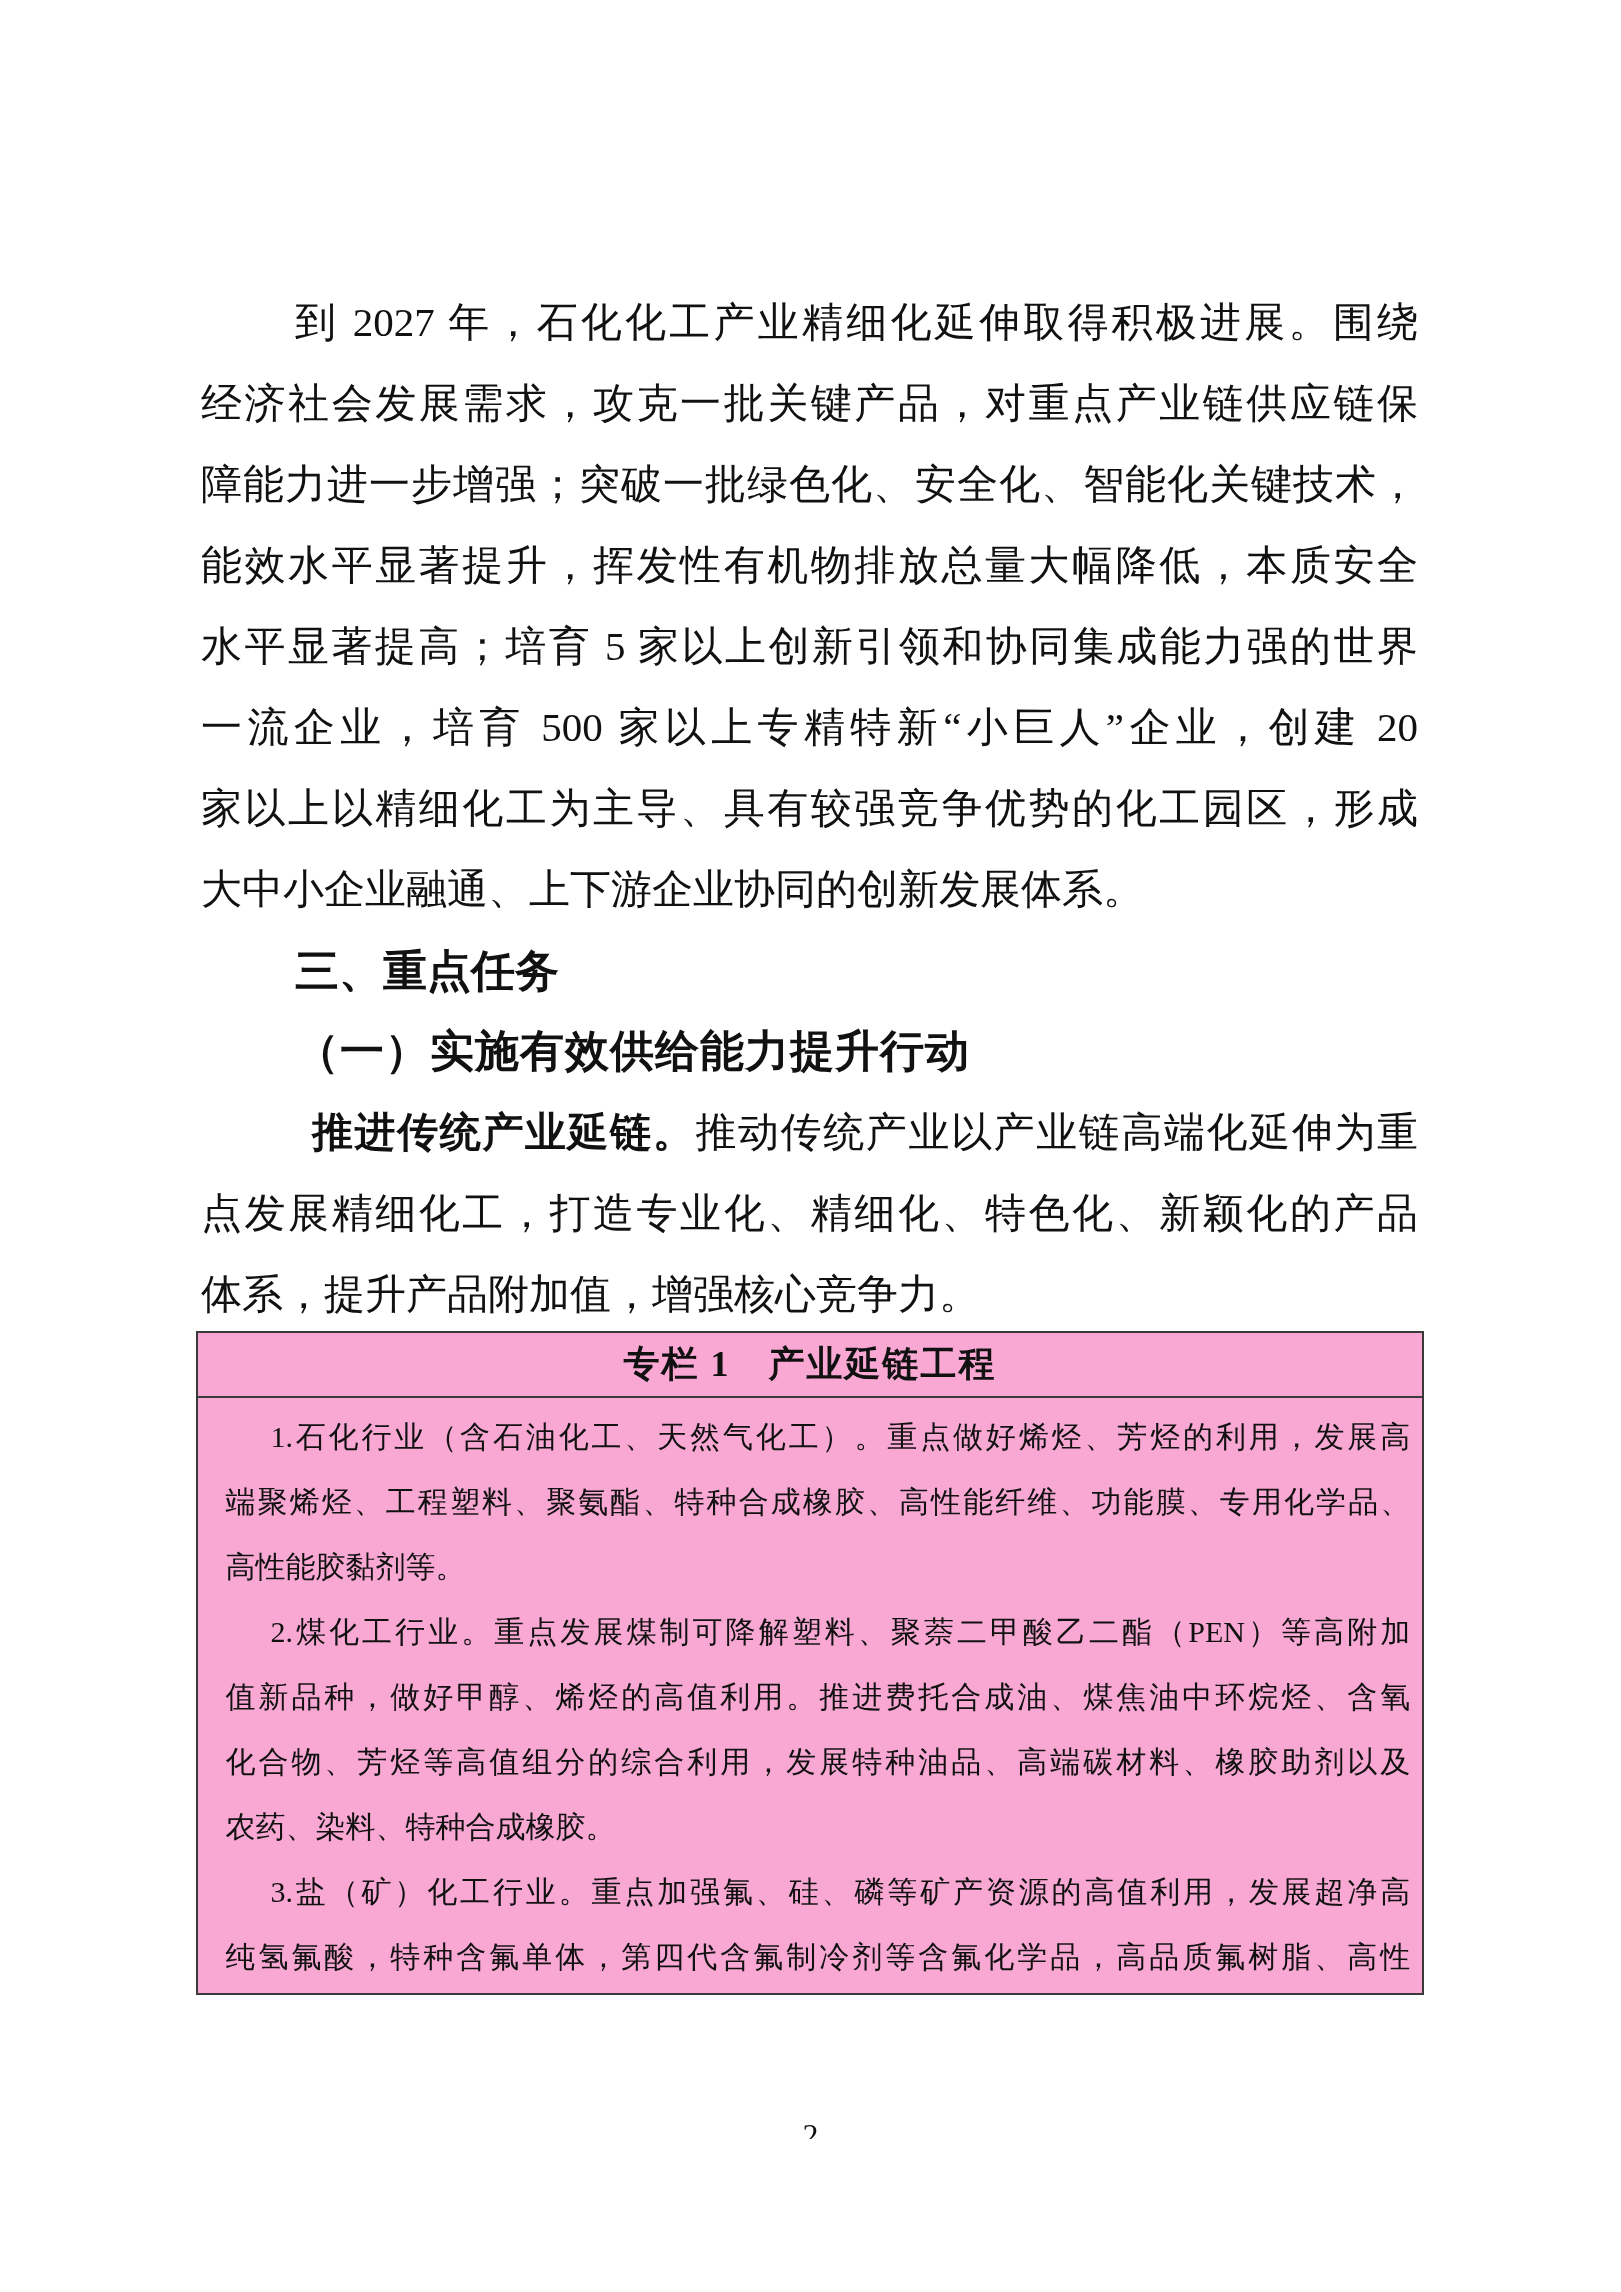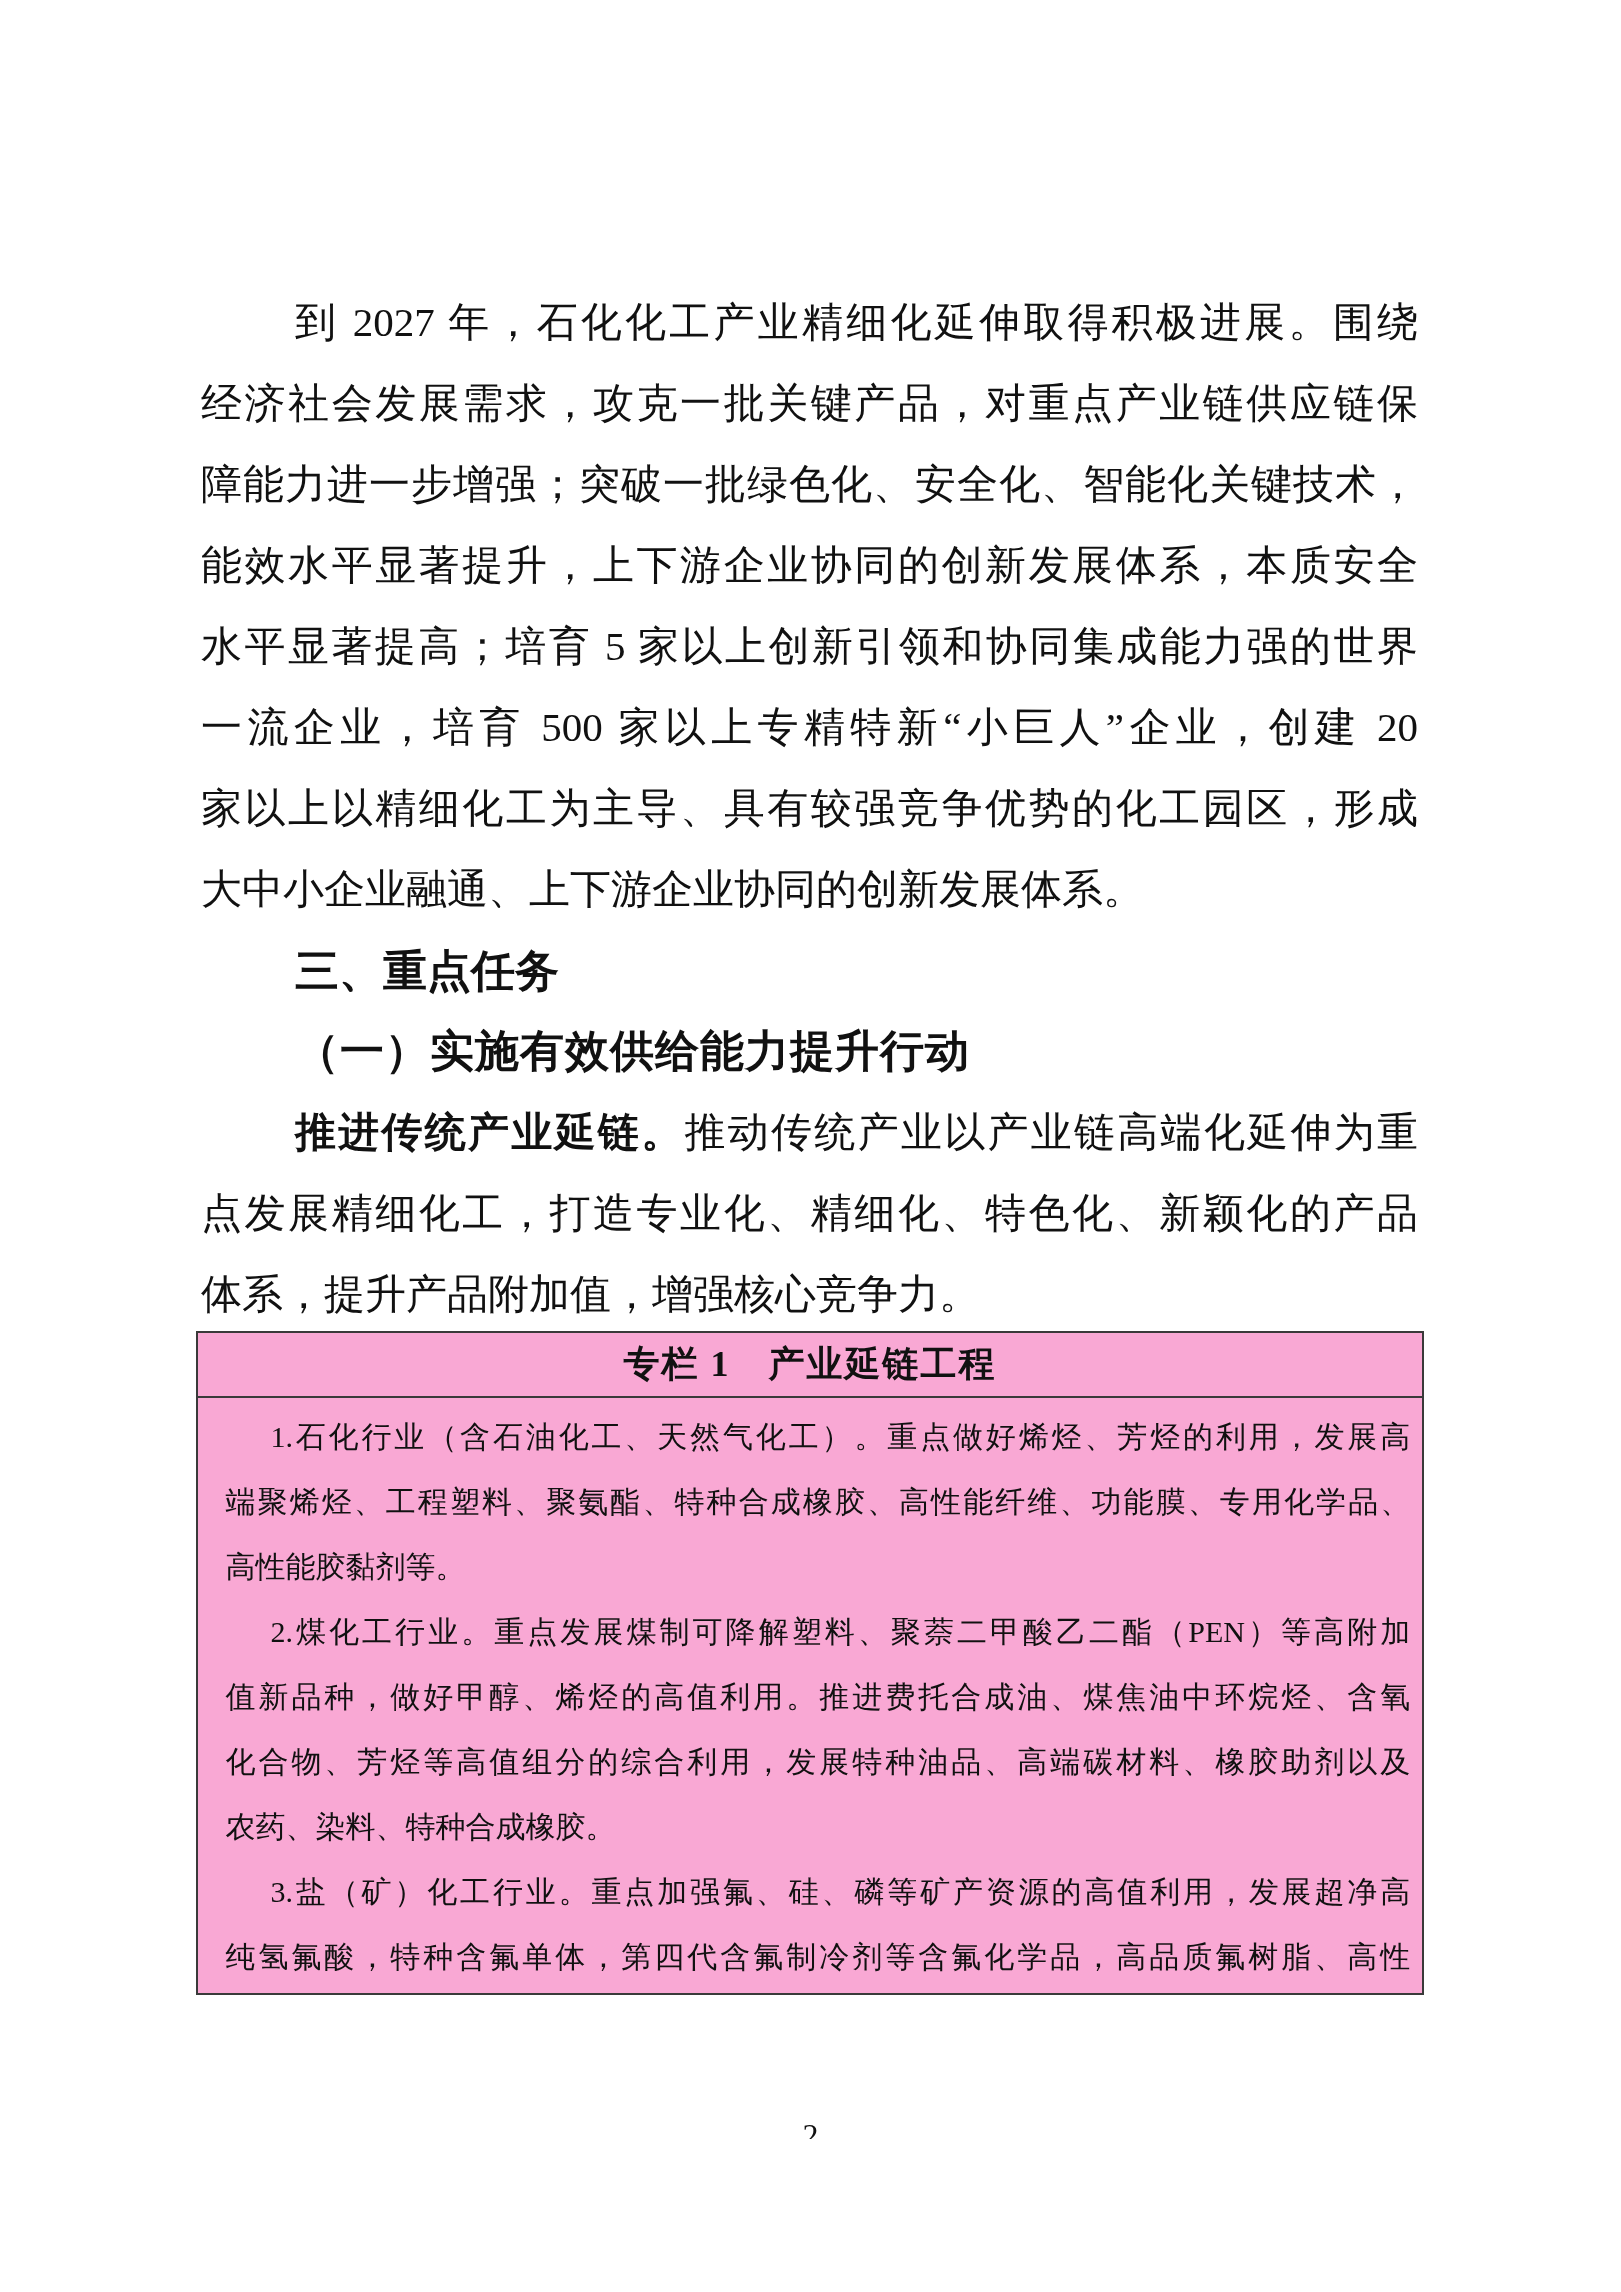--- a/index.html
+++ b/index.html
@@ -18,21 +18,21 @@
     white-space:normal;
     overflow:hidden;
   }
   .j{text-align:justify;text-align-last:justify;text-justify:inter-character;}
   .ind{padding-left:94px;}
   .h-hei{
     font-family:"Liberation Sans","DejaVu Sans",sans-serif;
     font-weight:700;font-size:44px;
   }
   .h-kai{font-weight:700;font-size:44px;letter-spacing:1px;}
-  .lead{font-weight:700;}
+  .lead{font-weight:700;margin-left:17px;}
   .colbox{
     position:absolute;left:196px;top:1331px;width:1228px;
     border:2px solid #3a3a3a;
     box-sizing:border-box;
     background:#f9a8d4;
   }
   .box-title{
     height:63px;line-height:63px;
     text-align:center;
     font-weight:700;font-size:36px;letter-spacing:2px;
@@ -54,21 +54,21 @@
 <body>
 
 <div class="page">
 
   <div class="flow">
 
     <div>
         <div class="line j ind">到 2027 年，石化化工产业精细化延伸取得积极进展。围绕</div>
         <div class="line j">经济社会发展需求，攻克一批关键产品，对重点产业链供应链保</div>
         <div class="line j">障能力进一步增强；突破一批绿色化、安全化、智能化关键技术，</div>
-        <div class="line j">能效水平显著提升，上下游企业协同的创新发展体系，本质安全</div>
+        <div class="line j">能效水平显著提升，挥发性有机物排放总量大幅降低，本质安全</div>
         <div class="line j">水平显著提高；培育 5 家以上创新引领和协同集成能力强的世界</div>
         <div class="line j">一流企业，培育 500 家以上专精特新“小巨人”企业，创建 20</div>
         <div class="line j">家以上以精细化工为主导、具有较强竞争优势的化工园区，形成</div>
         <div class="line">大中小企业融通、上下游企业协同的创新发展体系。</div>
       </div>
 
     <div class="line h-hei ind">三、重点任务</div>
 
     <div class="line h-kai ind">（一）实施有效供给能力提升行动</div>
 

